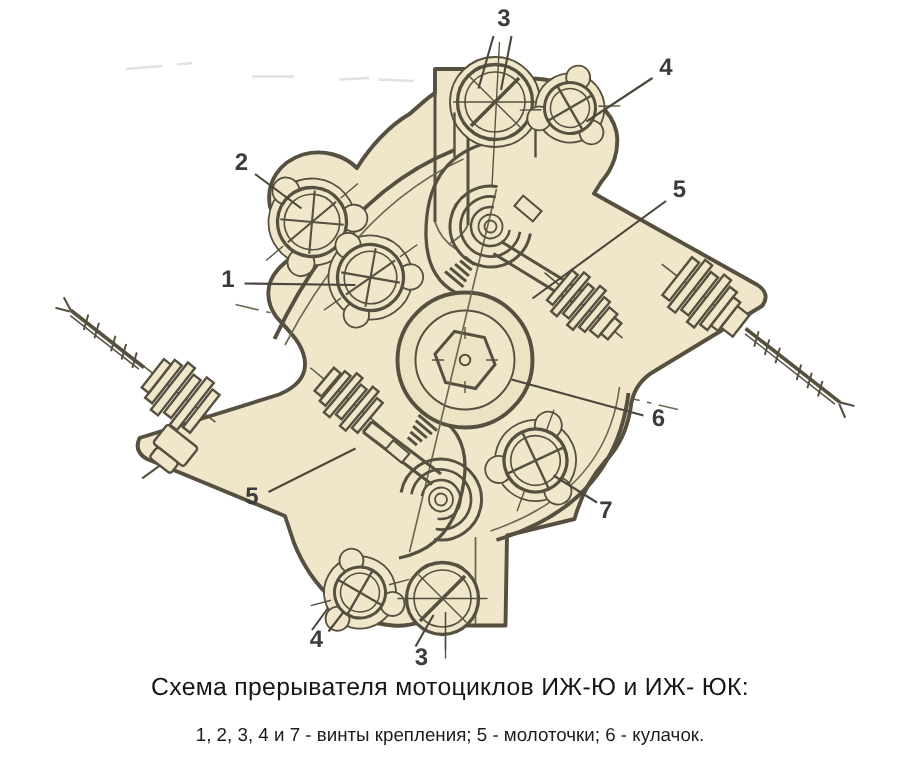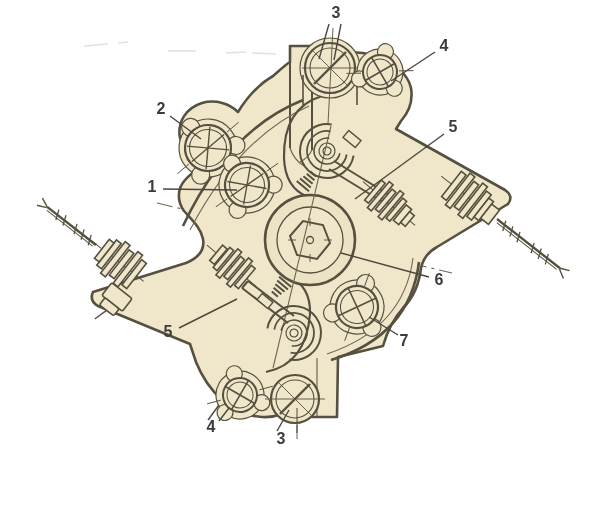--- a/index.html
+++ b/index.html
@@ -298,14 +298,16 @@
 <div class="callout" style="left:444px;top:46px">4</div>
 <div class="callout" style="left:161px;top:109px">2</div>
 <div class="callout" style="left:152px;top:187px">1</div>
 <div class="callout" style="left:453px;top:127px">5</div>
 <div class="callout" style="left:439px;top:280px">6</div>
 <div class="callout" style="left:404px;top:341px">7</div>
 <div class="callout" style="left:168px;top:332px">5</div>
 <div class="callout" style="left:211px;top:427px">4</div>
 <div class="callout" style="left:281px;top:439px">3</div>
 
+<div class="caption-title">Схема прерывателя мотоциклов ИЖ-Ю и ИЖ- ЮК:</div>
+<div class="caption-legend">1, 2, 3, 4 и 7 - винты крепления; 5 - молоточки; 6 - кулачок.</div>
 
 </div>
 
 </body></html>

